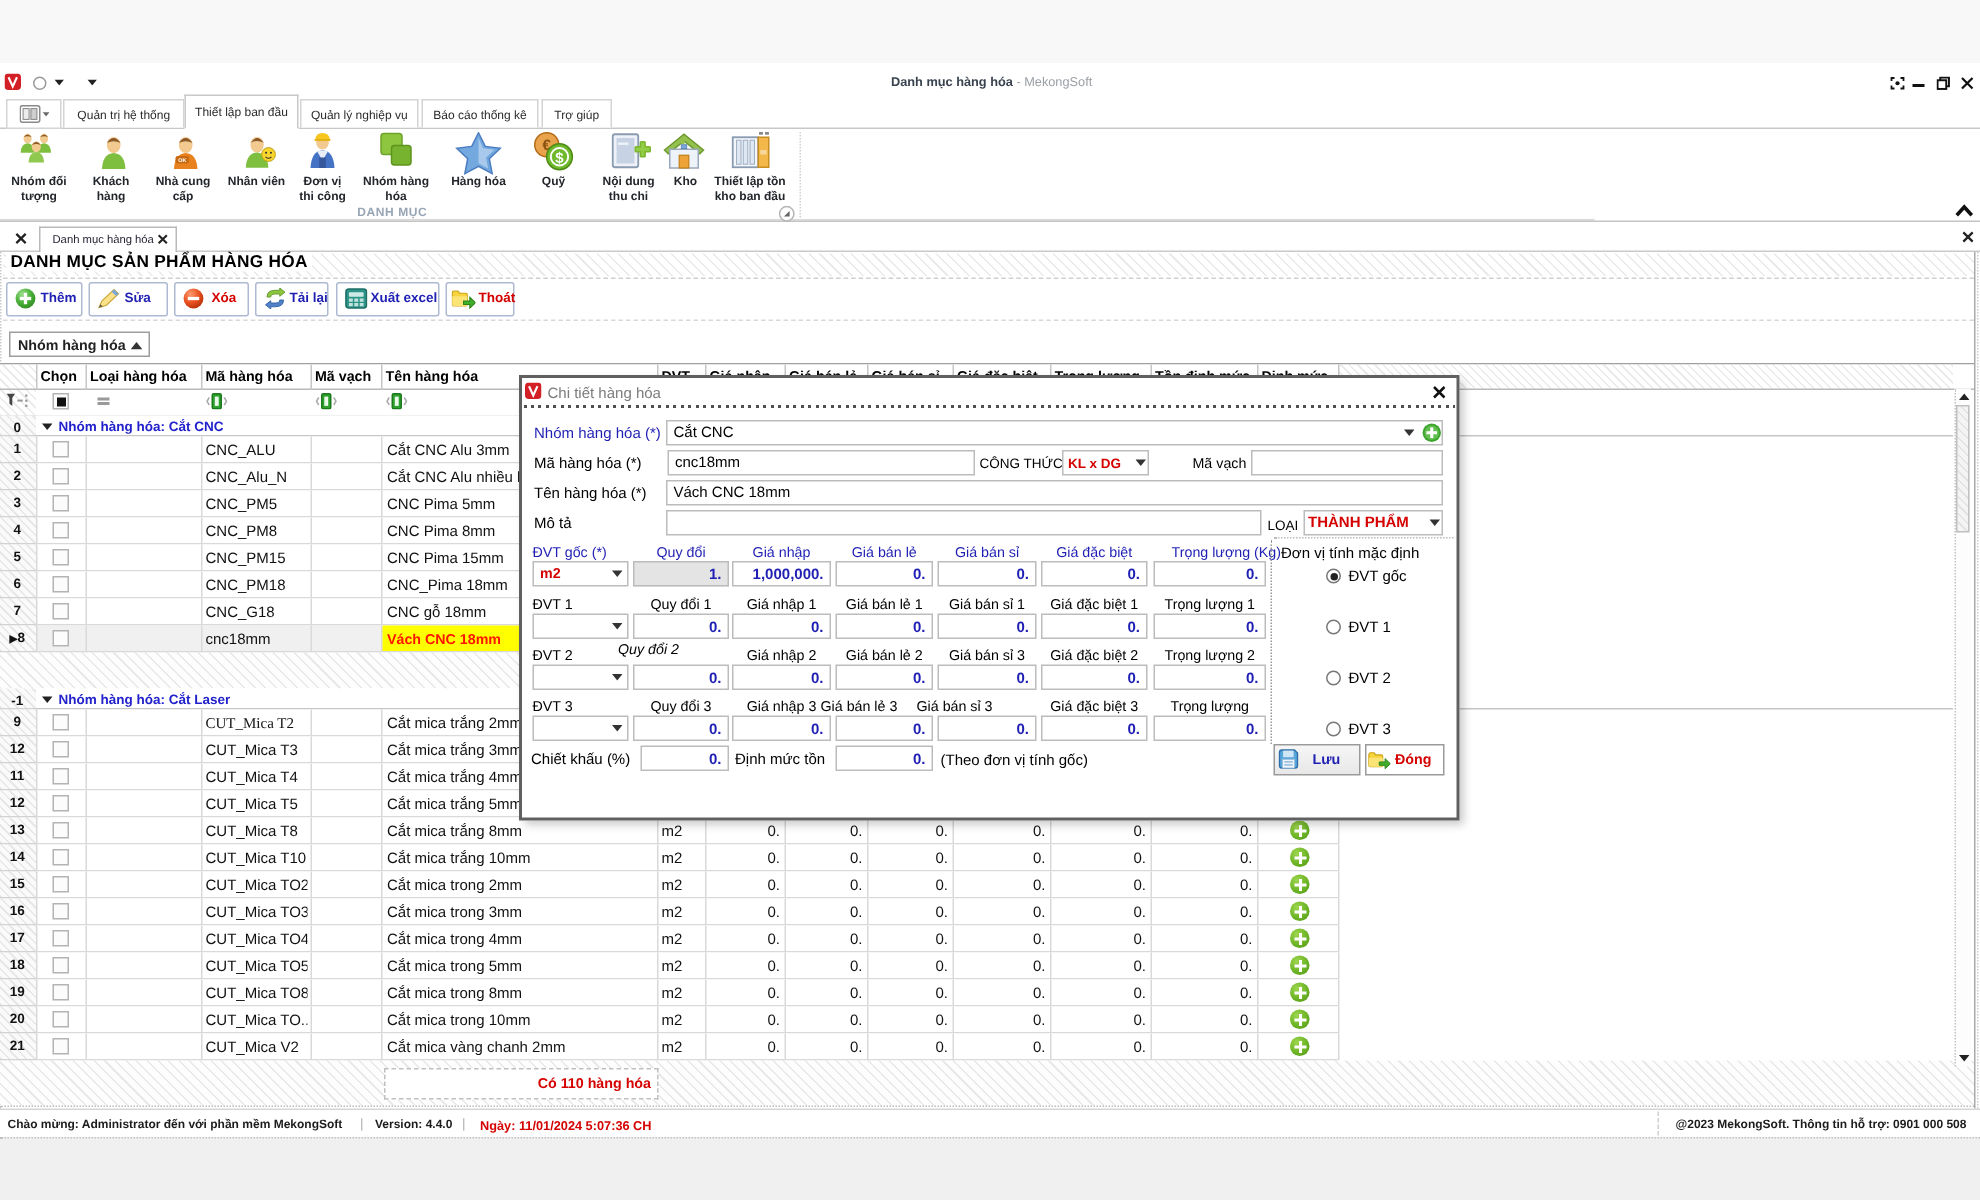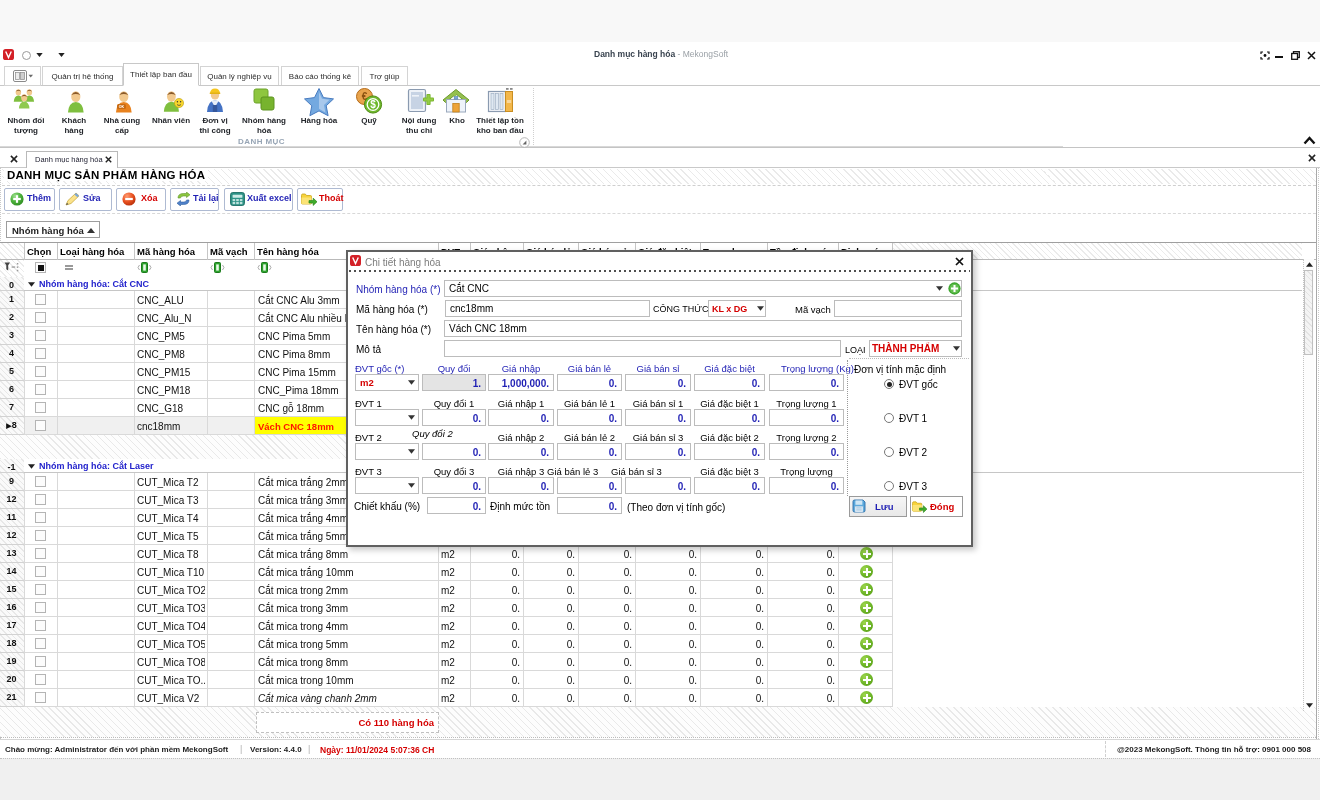--- a/index.html
+++ b/index.html
@@ -603,21 +603,21 @@
 <div class="vline" style="left:470px;top:473px;height:18px;"></div>
 <div class="vline" style="left:523px;top:473px;height:18px;"></div>
 <div class="vline" style="left:578px;top:473px;height:18px;"></div>
 <div class="vline" style="left:635px;top:473px;height:18px;"></div>
 <div class="vline" style="left:700px;top:473px;height:18px;"></div>
 <div class="vline" style="left:767px;top:473px;height:18px;"></div>
 <div class="vline" style="left:838px;top:473px;height:18px;"></div>
 <div class="vline" style="left:892px;top:473px;height:18px;"></div>
 <div class="hline" style="left:24px;top:490px;width:868px;"></div>
 <div class="cb" style="left:35px;top:476px;"></div>
-<div class="cell" style="left:137px;top:475px;width:68px;">CUT_Mica T2</div>
+<div class="cell" style="left:137px;top:475px;width:68px;font-family:Liberation Serif, serif;">CUT_Mica T2</div>
 <div class="cell" style="left:258px;top:475px;width:178px;">Cắt mica trắng 2mm</div>
 <div class="cell" style="left:441px;top:475px;">m2</div>
 <div class="cell" style="left:470px;top:475px;width:50px;text-align:right;">0.</div>
 <div class="cell" style="left:523px;top:475px;width:52px;text-align:right;">0.</div>
 <div class="cell" style="left:578px;top:475px;width:54px;text-align:right;">0.</div>
 <div class="cell" style="left:635px;top:475px;width:62px;text-align:right;">0.</div>
 <div class="cell" style="left:700px;top:475px;width:64px;text-align:right;">0.</div>
 <div class="cell" style="left:767px;top:475px;width:68px;text-align:right;">0.</div>
 <div class="plus" style="left:860px;top:475px;"></div>
 <div class="ab hatch2" style="left:0;top:491px;width:24px;height:18px;border-bottom:1px solid #d2d2d2;background-color:#fafafa;"></div>
@@ -952,21 +952,21 @@
 <div class="vline" style="left:523px;top:689px;height:18px;"></div>
 <div class="vline" style="left:578px;top:689px;height:18px;"></div>
 <div class="vline" style="left:635px;top:689px;height:18px;"></div>
 <div class="vline" style="left:700px;top:689px;height:18px;"></div>
 <div class="vline" style="left:767px;top:689px;height:18px;"></div>
 <div class="vline" style="left:838px;top:689px;height:18px;"></div>
 <div class="vline" style="left:892px;top:689px;height:18px;"></div>
 <div class="hline" style="left:24px;top:706px;width:868px;"></div>
 <div class="cb" style="left:35px;top:692px;"></div>
 <div class="cell" style="left:137px;top:691px;width:68px;">CUT_Mica V2</div>
-<div class="cell" style="left:258px;top:691px;width:178px;font-style:italic;">Cắt mica vàng chanh 2mm</div>
+<div class="cell" style="left:258px;top:691px;width:178px;">Cắt mica vàng chanh 2mm</div>
 <div class="cell" style="left:441px;top:691px;">m2</div>
 <div class="cell" style="left:470px;top:691px;width:50px;text-align:right;">0.</div>
 <div class="cell" style="left:523px;top:691px;width:52px;text-align:right;">0.</div>
 <div class="cell" style="left:578px;top:691px;width:54px;text-align:right;">0.</div>
 <div class="cell" style="left:635px;top:691px;width:62px;text-align:right;">0.</div>
 <div class="cell" style="left:700px;top:691px;width:64px;text-align:right;">0.</div>
 <div class="cell" style="left:767px;top:691px;width:68px;text-align:right;">0.</div>
 <div class="plus" style="left:860px;top:691px;"></div>
 <div class="ab hatch" style="left:0;top:707px;width:1316px;height:30px;background-color:#fdfdfd;"></div>
 <div class="ab" style="left:256px;top:712px;width:183px;height:21px;background:#fff;border:1px dashed #c0c0c0;text-align:right;font-size:9.5px;font-weight:bold;color:#d50000;line-height:20px;padding-right:4px;">Có 110 hàng hóa</div>

